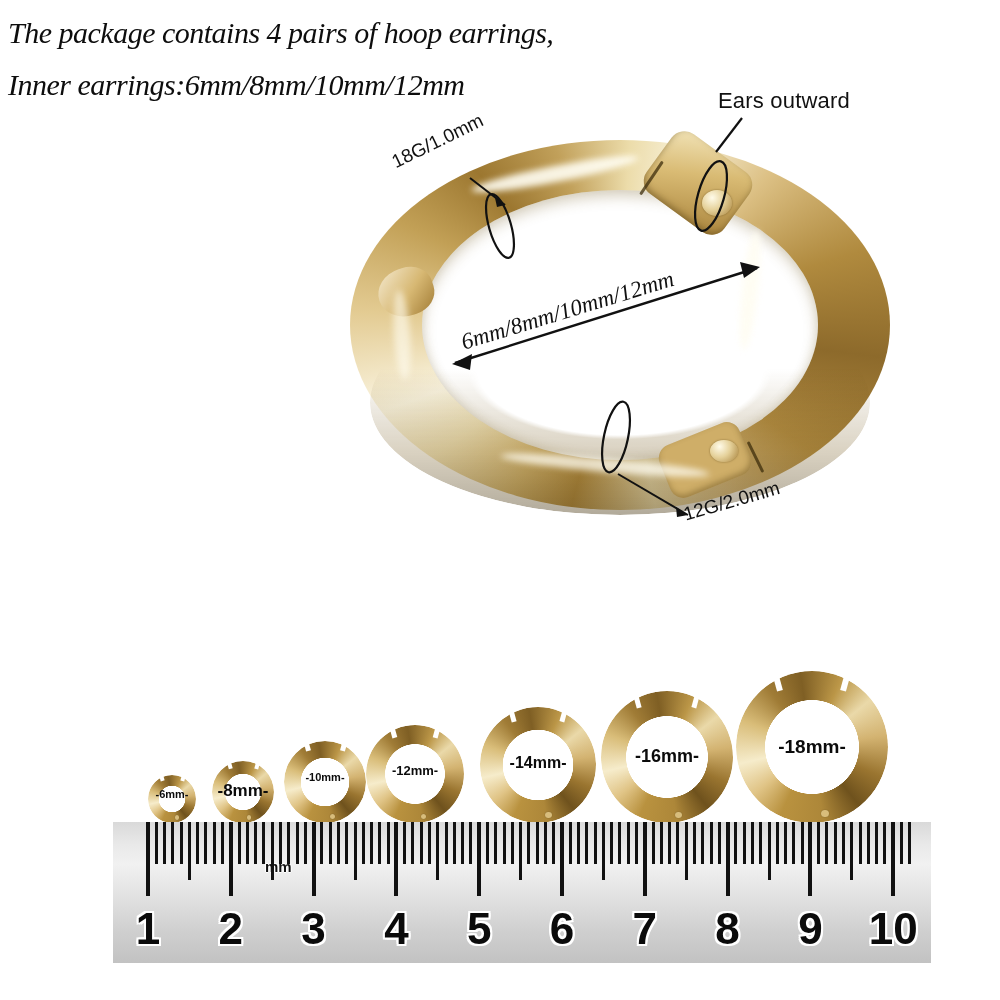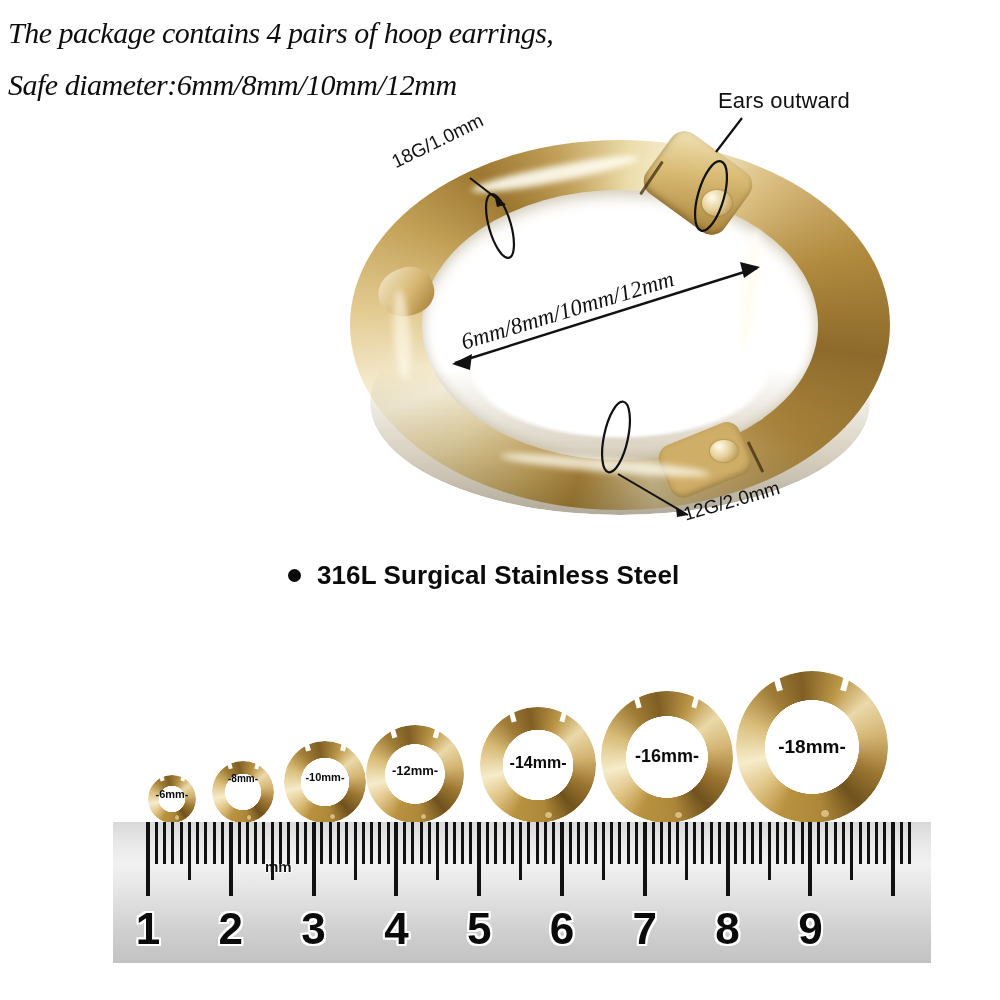--- a/index.html
+++ b/index.html
@@ -173,21 +173,21 @@
     position:absolute;left:152px;top:36px;font-size:15px;font-weight:bold;color:#111;
     text-shadow:-1px 0 0 #fff,1px 0 0 #fff,0 -1px 0 #fff,0 1px 0 #fff;
   }
 </style>
 </head>
 <body>
 
 <div class="stage">
 
   <div class="headline" id="hl1">The package contains 4 pairs of hoop earrings,</div>
-  <div class="headline" id="hl2">Safe diameter:6mm/8mm/10mm/12mm</div>
+  <div class="headline" id="hl2">Inner earrings:6mm/8mm/10mm/12mm</div>
 
   <div class="hero">
     <div class="ring-wrap">
       <div class="band band-outer"></div>
       <div class="hole-rim"></div>
       <div class="band band-hole"></div>
       <div class="front-shade"></div>
       <div class="nub"></div>
       <div class="hinge"></div>
       <div class="hinge2"></div>
@@ -220,37 +220,33 @@
     <polygon points="452,364 472,354 470,370" fill="#111"></polygon>
     <polygon points="760,267 740,262 744,278" fill="#111"></polygon>
   </svg>
 
   <div class="callout" id="co-pull">Ears outward</div>
   <div class="callout" id="co-18g">18G/1.0mm</div>
   <div class="callout" id="co-12g">12G/2.0mm</div>
   <div class="callout" id="co-dim">6mm/8mm/10mm/12mm</div>
 
   <div class="bullets">
-    <div class="bullet-row">
-      <span class="dot"></span>
-      <span class="bullet-text">316L Surgical Stainless Steel</span>
-    </div>
   </div>
 
   <div class="chart" id="size-chart">
       <div class="hoop" style="left: 148px; top: 120px; width: 48px; height: 48px; --t: 4px;"></div>
       <div class="hoop-gap" style="width: 3.6px; height: 4.8px; left: 159.64px; top: 121.44px; transform: rotate(-15.4deg);"></div>
       <div class="hoop-gap" style="width: 3.6px; height: 4.8px; left: 180.76px; top: 121.44px; transform: rotate(15.4deg);"></div>
       <div class="hoop-pin" style="width: 4.4px; height: 4.4px; left: 174.88px; top: 160.4px;"></div>
       <div class="hoop-label" style="width: 140px; left: 102px; top: 133px; font-size: 11px;">-6mm-</div>
       <div class="hoop" style="left: 212px; top: 106px; width: 62px; height: 62px; --t: 4px;"></div>
       <div class="hoop-gap" style="width: 3.6px; height: 6.2px; left: 227.56px; top: 107.86px; transform: rotate(-15.4deg);"></div>
       <div class="hoop-gap" style="width: 3.6px; height: 6.2px; left: 254.84px; top: 107.86px; transform: rotate(15.4deg);"></div>
       <div class="hoop-pin" style="width: 4.4px; height: 4.4px; left: 246.72px; top: 160.4px;"></div>
-      <div class="hoop-label" style="width: 140px; left: 173px; top: 118px; font-size: 10px;">-8mm-</div>
+      <div class="hoop-label" style="width: 140px; left: 173px; top: 126px; font-size: 17px;">-8mm-</div>
       <div class="hoop" style="left: 284px; top: 86px; width: 82px; height: 82px; --t: 5px;"></div>
       <div class="hoop-gap" style="width: 4.5px; height: 8.2px; left: 304.71px; top: 88.46px; transform: rotate(-15.4deg);"></div>
       <div class="hoop-gap" style="width: 4.5px; height: 8.2px; left: 340.79px; top: 88.46px; transform: rotate(15.4deg);"></div>
       <div class="hoop-pin" style="width: 5.5px; height: 5.5px; left: 329.92px; top: 158.5px;"></div>
       <div class="hoop-label" style="width: 140px; left: 255px; top: 116px; font-size: 11px;">-10mm-</div>
       <div class="hoop" style="left: 366px; top: 70px; width: 98px; height: 98px; --t: 5px;"></div>
       <div class="hoop-gap" style="width: 4.5px; height: 9.8px; left: 391.19px; top: 72.94px; transform: rotate(-15.4deg);"></div>
       <div class="hoop-gap" style="width: 4.5px; height: 9.8px; left: 434.31px; top: 72.94px; transform: rotate(15.4deg);"></div>
       <div class="hoop-pin" style="width: 5.5px; height: 5.5px; left: 420.88px; top: 158.5px;"></div>
       <div class="hoop-label" style="width: 140px; left: 345px; top: 108px; font-size: 13px;">-12mm-</div>
@@ -368,15 +364,16 @@
       <div class="tick tick-mm" style="left: 795.26px;"></div>
       <div class="ruler-num" style="left: -5px; top: 82px; width: 80px;">1</div>
       <div class="ruler-num" style="left: 77.8px; top: 82px; width: 80px;">2</div>
       <div class="ruler-num" style="left: 160.6px; top: 82px; width: 80px;">3</div>
       <div class="ruler-num" style="left: 243.4px; top: 82px; width: 80px;">4</div>
       <div class="ruler-num" style="left: 326.2px; top: 82px; width: 80px;">5</div>
       <div class="ruler-num" style="left: 409px; top: 82px; width: 80px;">6</div>
       <div class="ruler-num" style="left: 491.8px; top: 82px; width: 80px;">7</div>
       <div class="ruler-num" style="left: 574.6px; top: 82px; width: 80px;">8</div>
       <div class="ruler-num" style="left: 657.4px; top: 82px; width: 80px;">9</div>
+      <div class="ruler-num" style="left: 740.2px; top: 82px; width: 80px;">10</div>
     </div>
 
 </div>
 
 </body></html>

